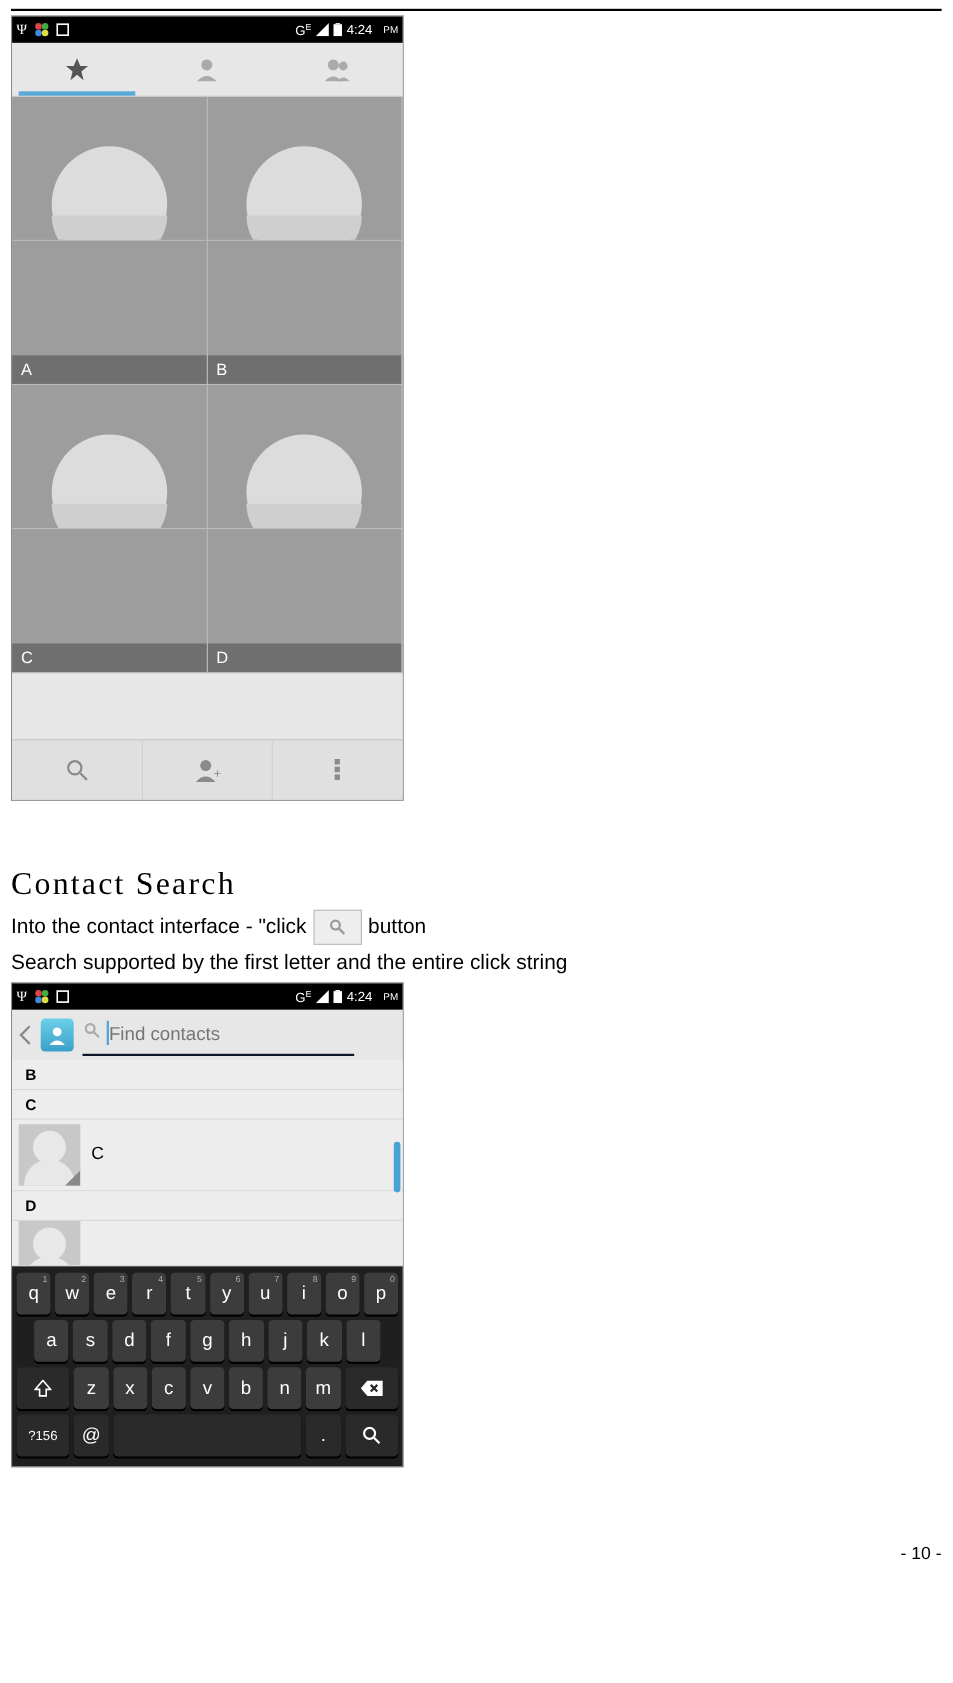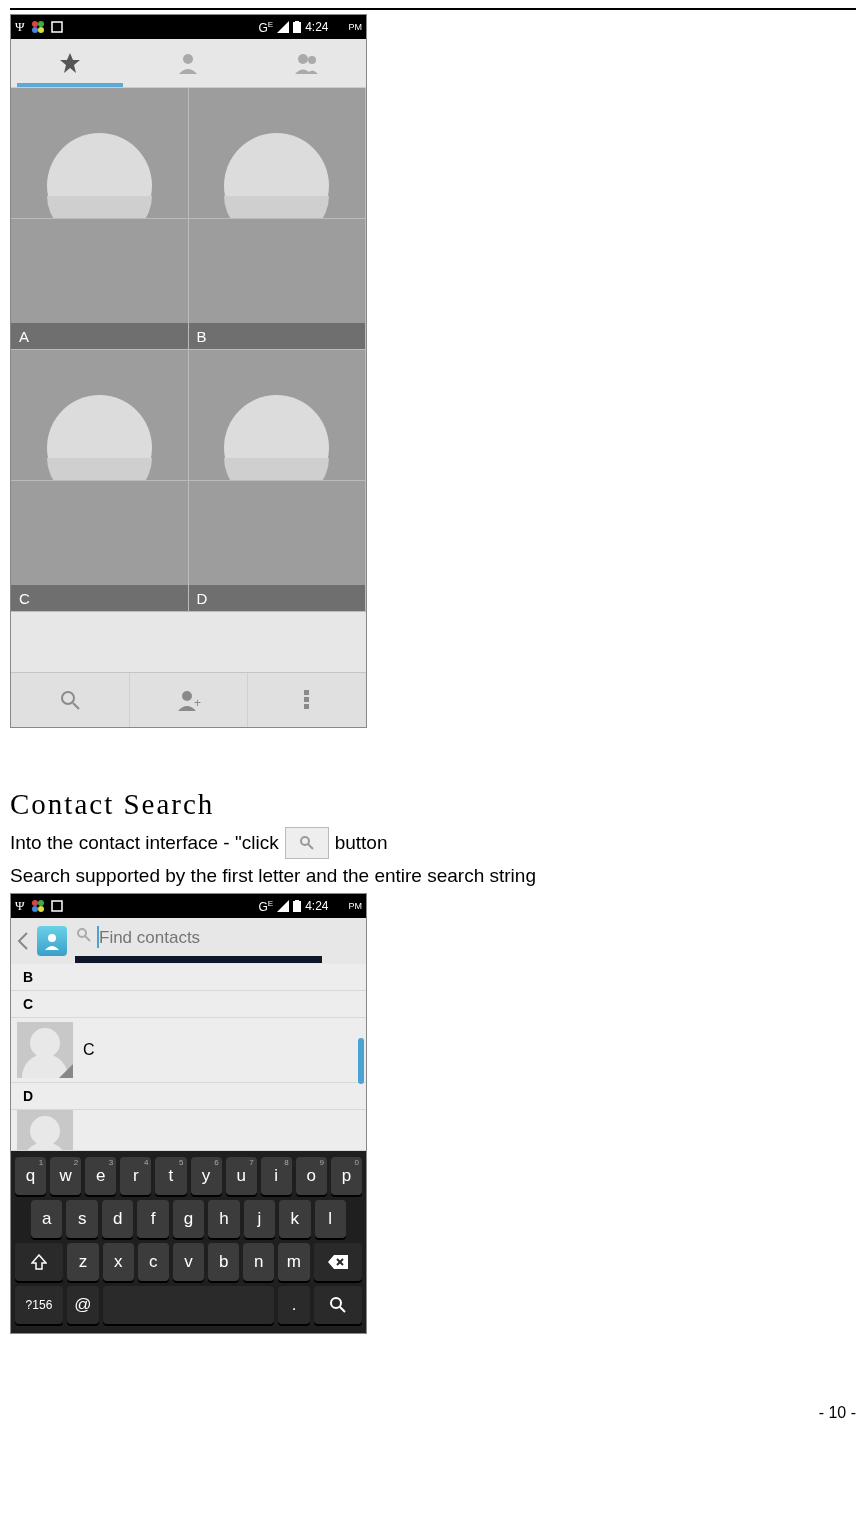--- a/index.html
+++ b/index.html
@@ -26,21 +26,21 @@
     background: #000;
     color: #fff;
     display: flex;
     align-items: center;
     font-size: 13px;
     padding: 0 4px;
     justify-content: space-between;
   }
   .status-left { display:flex; align-items:center; gap:6px; }
   .status-right { display:flex; align-items:center; gap:4px; font-size:12px;}
-  .status-right .am { font-size:9px; margin-left:16px;}
+  .status-right .am { font-size:9px; margin-left:6px;}
   .icon-psi { font-family: serif; }
   .tabs {
     height: 48px;
     background: #e7e7e7;
     display: flex;
     border-bottom: 1px solid #ccc;
   }
   .tab {
     flex:1;
     display:flex;
@@ -123,21 +123,21 @@
     height:46px;background:#e7e7e7;display:flex;align-items:center;
     padding:0 6px;gap:8px;
   }
   .back-btn{color:#888;font-size:20px;}
   .app-badge{
     width:30px;height:30px;background:linear-gradient(#6bd0e8,#3aa0c8);
     border-radius:4px;display:flex;align-items:center;justify-content:center;
     color:#fff;font-size:16px;
   }
   .search-field{
-    flex:1;height:34px;border:none;border-bottom:7px solid #0f172a;
+    flex:1;height:34px;border:none;border-bottom:2px solid #0f172a;
     background:transparent;font-size:17px;color:#aaa;padding-left:24px;
     position:relative;
   }
   .search-wrap{flex:1;position:relative;}
   .search-wrap .mag{
     position:absolute;left:2px;top:8px;color:#aaa;font-size:16px;
   }
   .cursor{position:absolute;left:22px;top:6px;width:2px;height:22px;background:#4ba3d4;}
   .list-section{background:#e9e9e9;}
   .list-header{
@@ -296,21 +296,21 @@
   <div class="para">
     <span>Into the contact interface - "click</span>
     <span class="inline-search-btn">
       <svg width="16" height="16">
           <circle cx="6" cy="6" r="4" fill="none" stroke="#999" stroke-width="2"></circle>
           <line x1="9" y1="9" x2="14" y2="14" stroke="#999" stroke-width="2"></line>
         </svg>
     </span>
     <span>button</span>
   </div>
-  <div class="para">Search supported by the first letter and the entire search string</div>
+  <div class="para">Search supported by the first letter and the entire click string</div>
 
   <div class="phone" style="position:relative;">
     <div class="statusbar">
       <div class="status-left">
         <span class="icon-psi">Ψ</span>
         <span>
           <svg width="14" height="14">
               <circle cx="4" cy="4" r="3" fill="#d44"></circle>
               <circle cx="10" cy="4" r="3" fill="#4a4"></circle>
               <circle cx="4" cy="10" r="3" fill="#48d"></circle>

